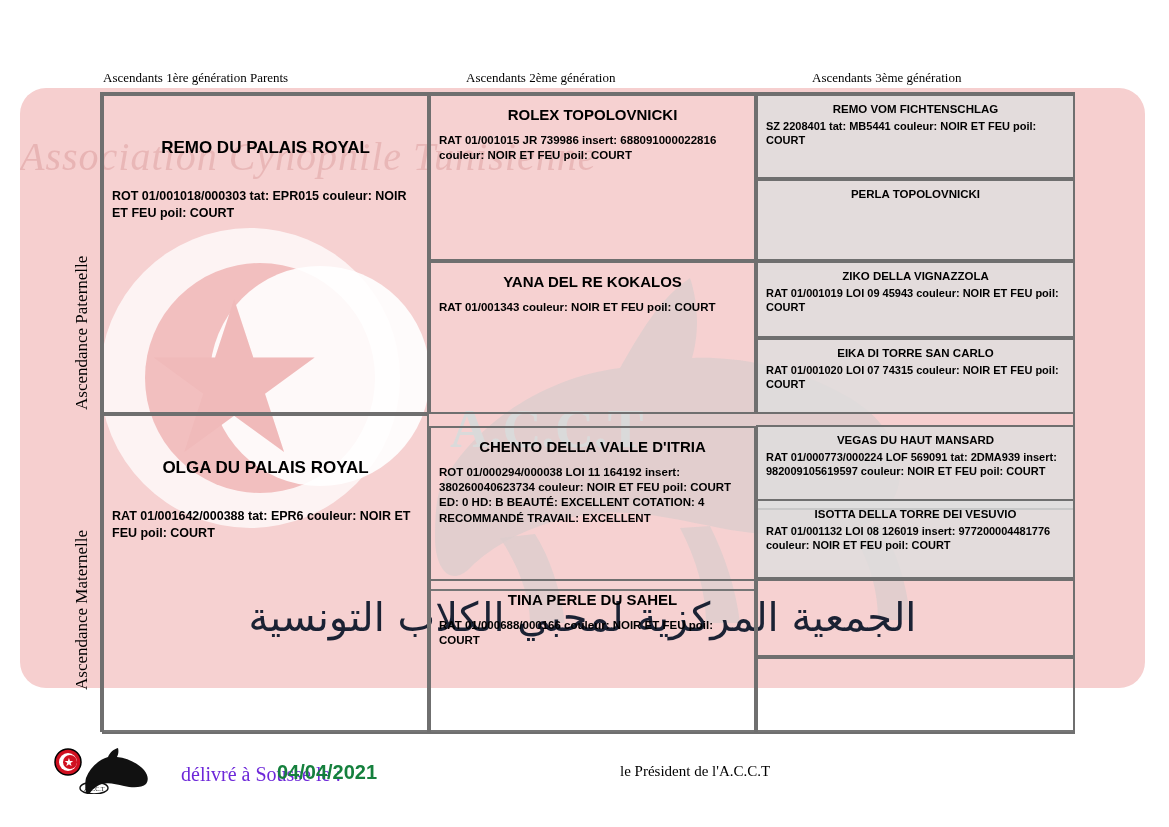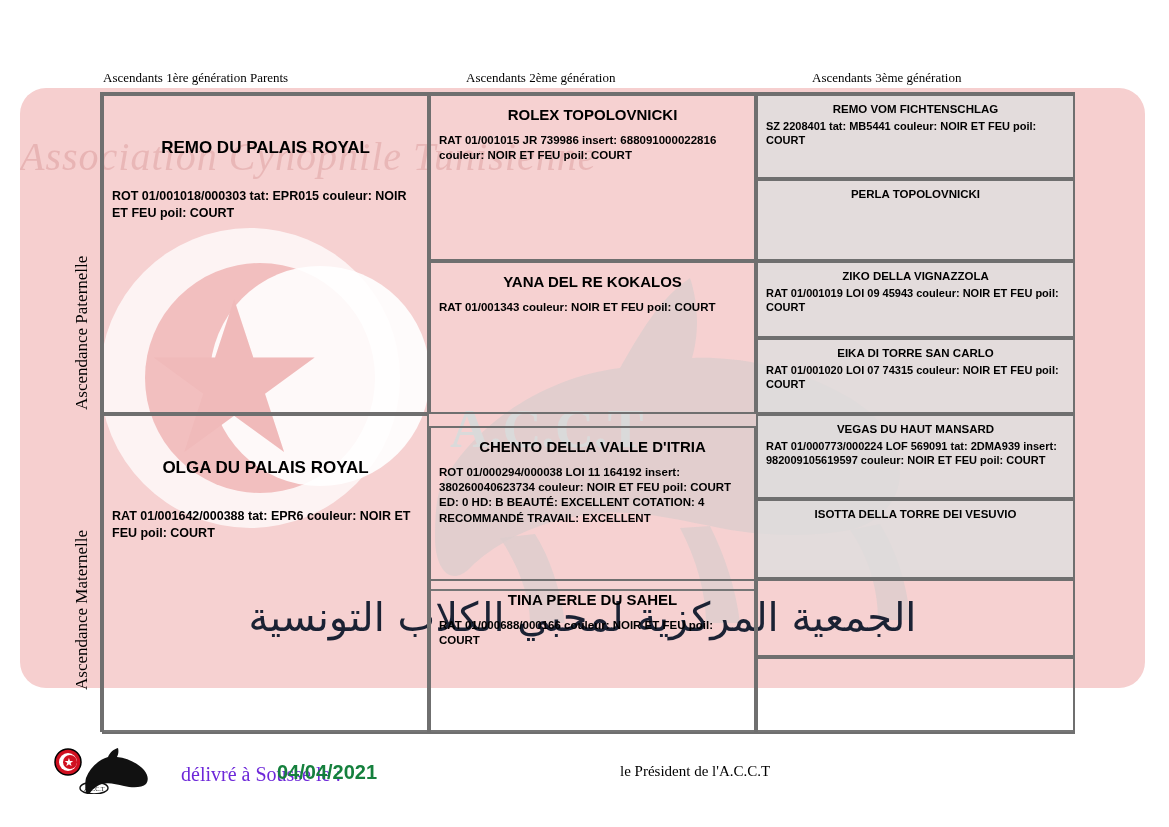--- a/index.html
+++ b/index.html
@@ -288,26 +288,27 @@
     <div class="name">PERLA TOPOLOVNICKI</div>
   </div>
   <div class="cell shaded g3" style="top:167px; height:77px;">
     <div class="name">ZIKO DELLA VIGNAZZOLA</div>
     <div class="details">RAT 01/001019 LOI 09 45943 couleur: NOIR ET FEU poil: COURT</div>
   </div>
   <div class="cell shaded g3" style="top:244px; height:76px;">
     <div class="name">EIKA DI TORRE SAN CARLO</div>
     <div class="details">RAT 01/001020 LOI 07 74315 couleur: NOIR ET FEU poil: COURT</div>
   </div>
-  <div class="cell shaded g3" style="top:320px; height:85px;">
+  <div class="cell shaded g3" style="top:331px; height:85px;">
     <div class="name">VEGAS DU HAUT MANSARD</div>
     <div class="details">RAT 01/000773/000224 LOF 569091 tat: 2DMA939 insert: 982009105619597 couleur: NOIR ET FEU poil: COURT</div>
   </div>
   <div class="cell shaded g3" style="top:405px; height:80px;">
     <div class="name">ISOTTA DELLA TORRE DEI VESUVIO</div>
+    <div class="details">RAT 01/001132 LOI 08 126019 insert: 977200004481776 couleur: NOIR ET FEU poil: COURT</div>
   </div>
   <div class="cell clear g3" style="top:485px; height:78px;">
     <div class="name"></div>
     <div class="details"></div>
   </div>
   <div class="cell clear g3" style="top:563px; height:77px;">
     <div class="name"></div>
     <div class="details"></div>
   </div>
 </div>

